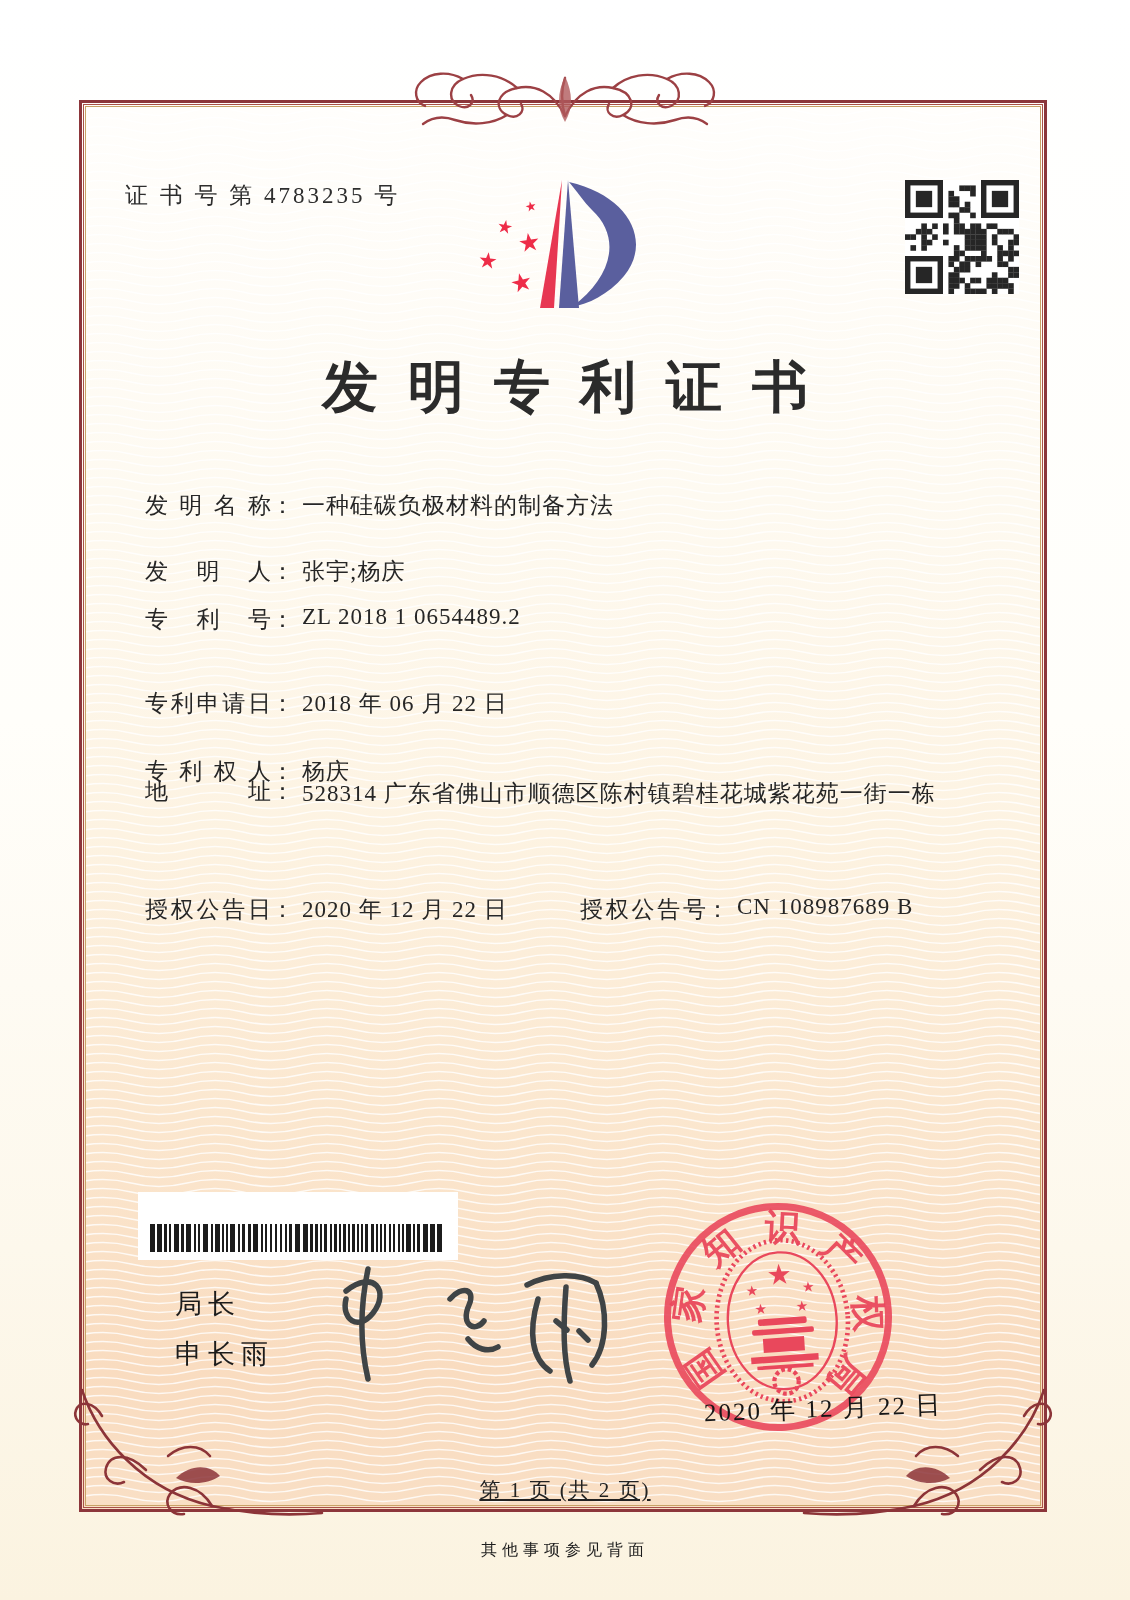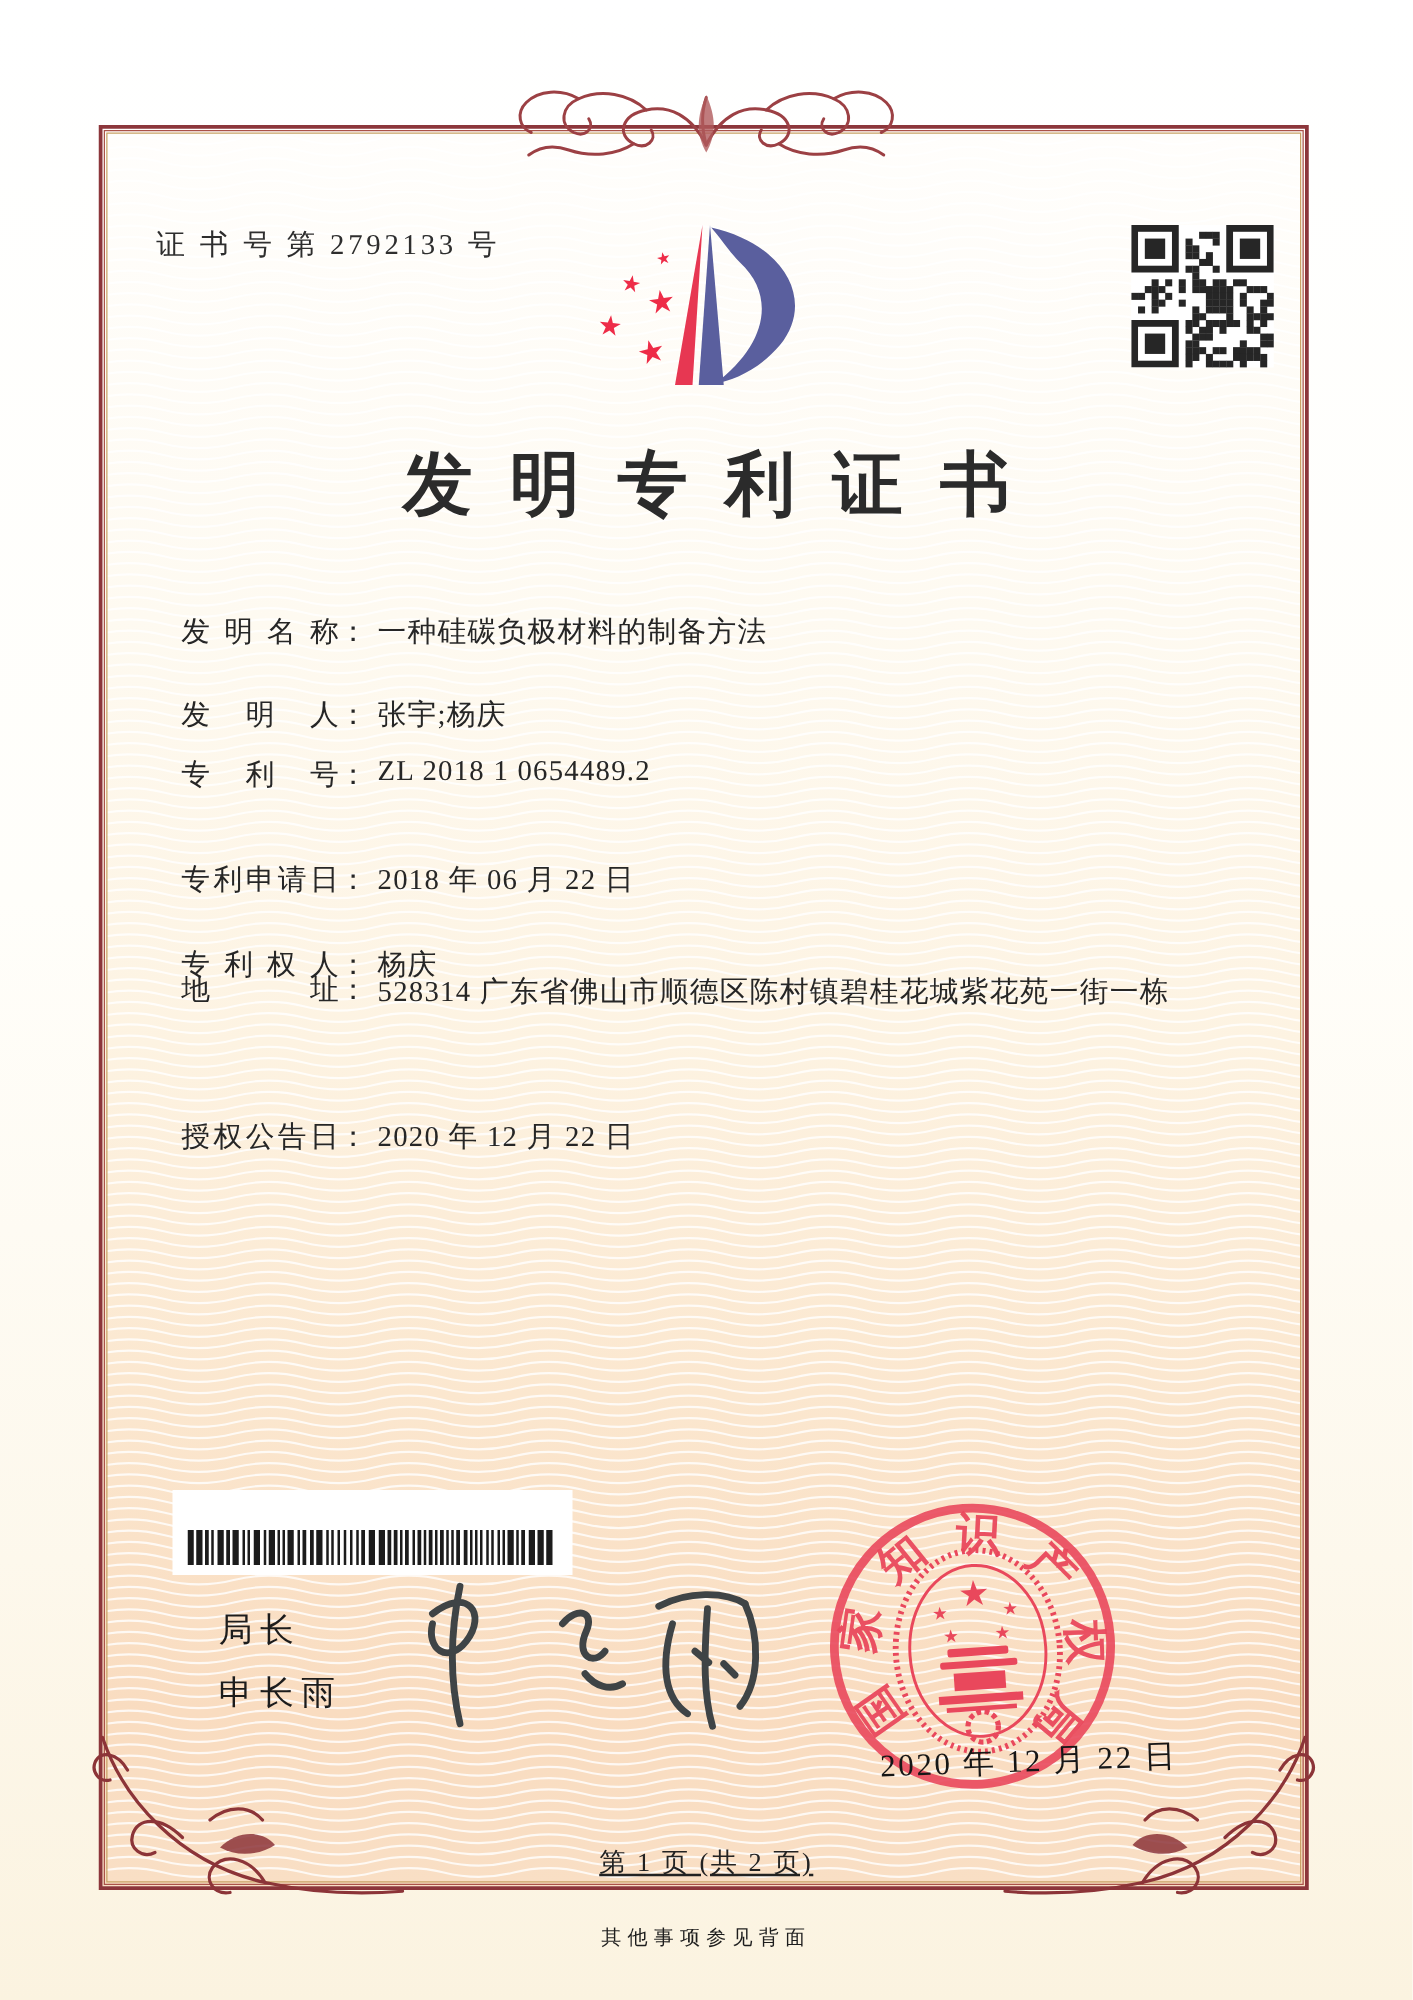--- a/index.html
+++ b/index.html
@@ -106,21 +106,21 @@
       <path d="M10,4 C26,52 70,104 140,120 C176,128 214,130 250,127"></path>
       <path d="M140,120 C128,100 108,96 98,108 C91,118 99,130 112,128"></path>
       <path d="M74,84 C56,66 38,68 34,82 C31,93 42,101 52,96"></path>
       <path d="M30,30 C22,16 8,14 4,24 C1,32 8,40 16,38"></path>
       <path d="M96,70 C110,58 128,58 138,70"></path>
     </g>
     <path d="M104,92 C118,78 138,78 148,90 C136,98 118,100 104,92 Z" fill="#8c3438" opacity=".85"></path>
   </g>
 </svg>
 
-<div class="abs cert-no">证 书 号 第 2792133 号</div>
+<div class="abs cert-no">证 书 号 第 4783235 号</div>
 
 <div class="abs logo">
   <svg width="235" height="162" viewBox="0 0 235 162">
     <path d="M129,26 C190,40 212,86 184,120 C168,139 148,148 132,151 C172,121 182,82 152,54 C144,46 136,34 129,26 Z" fill="#5a5f9e"></path>
     <polygon points="128,24 119,152 139,152" fill="#5a5f9e"></polygon>
     <polygon points="122,24 100,152 114,152" fill="#e73752"></polygon>
   </svg>
   <span class="star" style="left:85px;top:44px;font-size:13px;transform:rotate(-12deg);">★</span>
   <span class="star" style="left:57px;top:62px;font-size:18px;transform:rotate(10deg);">★</span>
   <span class="star" style="left:78px;top:74px;font-size:25px;transform:rotate(-8deg);">★</span>
@@ -280,20 +280,23 @@
   <span class="flabel">专利申请日</span><span class="fcolon">：</span><span class="fvalue">2018 年 06 月 22 日</span>
 </div>
 <div class="abs frow" style="top:756px;">
   <span class="flabel">专利权人</span><span class="fcolon">：</span><span class="fvalue">杨庆</span>
 </div>
 <div class="abs frow addr" style="top:776px;">
   <span class="flabel">地址</span><span class="fcolon">：</span><span class="fvalue">528314 广东省佛山市顺德区陈村镇碧桂花城紫花苑一街一栋</span>
 </div>
 <div class="abs frow" style="top:894px;width:900px;">
   <span class="flabel">授权公告日</span><span class="fcolon">：</span><span class="fvalue">2020 年 12 月 22 日</span>
+  <span class="grant2">
+    <span class="flabel">授权公告号</span><span class="fcolon">：</span><span class="fvalue">CN 108987689 B</span>
+  </span>
 </div>
 
 <div class="abs paras">
 </div>
 
 <div class="abs bc-strip">
   <svg class="bc-svg" width="296" height="28">
       <rect x="0" y="0" width="5" height="28" fill="#1c1c1c"></rect>
       <rect x="7" y="0" width="5" height="28" fill="#1c1c1c"></rect>
       <rect x="14" y="0" width="3" height="28" fill="#1c1c1c"></rect>

